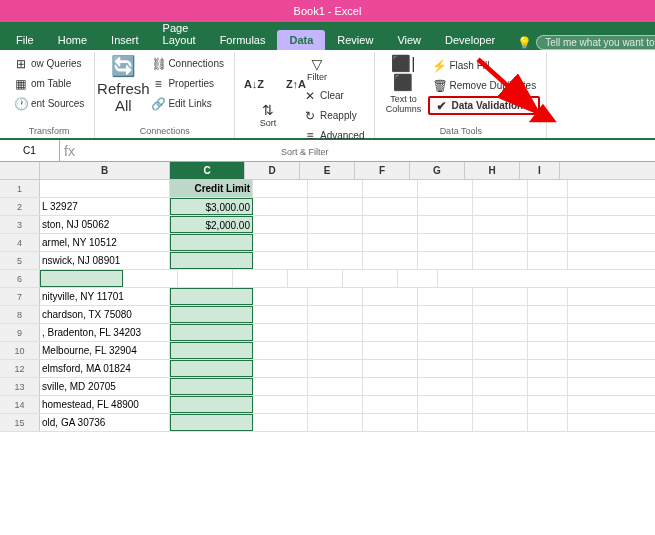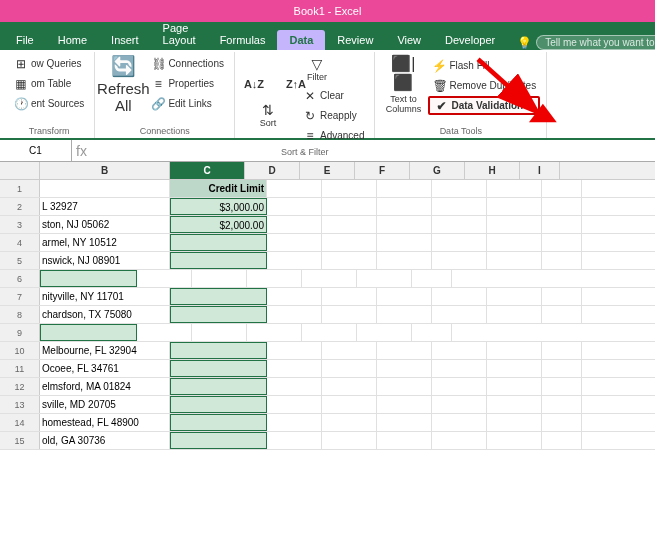--- a/index.html
+++ b/index.html
@@ -34,36 +34,36 @@
     .sheet-header { display: flex; background: #f0f0f0; border-bottom: 1px solid #ccc; height: 18px; }
     .row-num-header { width: 40px; border-right: 1px solid #ccc; background: #f0f0f0; }
     .col-header { border-right: 1px solid #ccc; text-align: center; font-size: 10px; font-weight: 600; color: #333; line-height: 18px; background: #f0f0f0; flex-shrink: 0; }
     .col-header.selected { background: #217346; color: #fff; }
 
     .sheet-body { display: flex; flex-direction: column; }
     .sheet-row { display: flex; height: 18px; border-bottom: 1px solid #e0e0e0; }
     .row-num { width: 40px; background: #f0f0f0; border-right: 1px solid #ccc; text-align: center; font-size: 9px; color: #666; line-height: 18px; flex-shrink: 0; }
     .cell { border-right: 1px solid #e0e0e0; font-size: 10px; line-height: 18px; padding: 0 2px; flex-shrink: 0; overflow: hidden; }
     .cell.col-b { width: 130px; }
-    .cell.col-c { width: 97px; text-align: right; }
+    .cell.col-c { width: 83px; text-align: right; }
     .cell.col-c.selected-col { background: #d0e8d8; border: 1px solid #217346; }
     .cell.col-c.header-cell { background: #bdd7c8; font-weight: 600; }
     .cell.col-d, .cell.col-e, .cell.col-f { width: 55px; }
     .cell.col-g { width: 55px; }
     .cell.col-h { width: 55px; }
     .cell.col-i { width: 40px; }
 
     
     .app-title-bar { background: #ec4899; color: #fff; height: 22px; display: flex; align-items: center; padding: 0 8px; font-size: 11px; justify-content: center; }
     .tell-me-input { background: rgba(255,255,255,0.2); border: 1px solid rgba(255,255,255,0.5); border-radius: 10px; padding: 1px 8px; color: #fff; font-size: 10px; width: 180px; }
     .tell-me-input::placeholder { color: rgba(255,255,255,0.8); }
 
     
     .namebox-row { display: flex; align-items: center; height: 22px; border-bottom: 1px solid #aaa; background: #fff; }
-    .name-box { width: 72px; border-right: 1px solid #aaa; text-align: center; font-size: 10px; line-height: 22px; padding: 4px 4px; }
+    .name-box { width: 60px; border-right: 1px solid #aaa; text-align: center; font-size: 10px; line-height: 22px; padding: 4px 4px; }
     .formula-sep { font-size: 14px; padding: 0 4px; color: #999; }
 
     
     .outer { display: flex; flex-direction: column; height: 535px; }
     .ribbon-wrapper { position: relative; }
 
     
     .red-arrow-svg { position: absolute; top: 0; left: 0; width: 100%; height: 100%; pointer-events: none; }
   </style>
 </head>
@@ -325,42 +325,32 @@
           <div class="cell col-c selected-col"></div>
           <div class="cell col-d"></div>
           <div class="cell col-e"></div>
           <div class="cell col-f"></div>
           <div class="cell col-g"></div>
           <div class="cell col-h"></div>
           <div class="cell col-i"></div>
         </div>
         <div class="sheet-row">
           <div class="row-num">9</div>
+          <div class="cell col-b">, Bradenton, FL 34203</div>
           <div class="cell col-c selected-col"></div>
           <div class="cell col-d"></div>
           <div class="cell col-e"></div>
           <div class="cell col-f"></div>
           <div class="cell col-g"></div>
           <div class="cell col-h"></div>
           <div class="cell col-i"></div>
         </div>
         <div class="sheet-row">
           <div class="row-num">10</div>
           <div class="cell col-b">Melbourne, FL 32904</div>
-          <div class="cell col-c selected-col"></div>
-          <div class="cell col-d"></div>
-          <div class="cell col-e"></div>
-          <div class="cell col-f"></div>
-          <div class="cell col-g"></div>
-          <div class="cell col-h"></div>
-          <div class="cell col-i"></div>
-        </div>
-        <div class="sheet-row">
-          <div class="row-num">11</div>
-          <div class="cell col-b">Ocoee, FL 34761</div>
           <div class="cell col-c selected-col"></div>
           <div class="cell col-d"></div>
           <div class="cell col-e"></div>
           <div class="cell col-f"></div>
           <div class="cell col-g"></div>
           <div class="cell col-h"></div>
           <div class="cell col-i"></div>
         </div>
         <div class="sheet-row">
           <div class="row-num">12</div>

